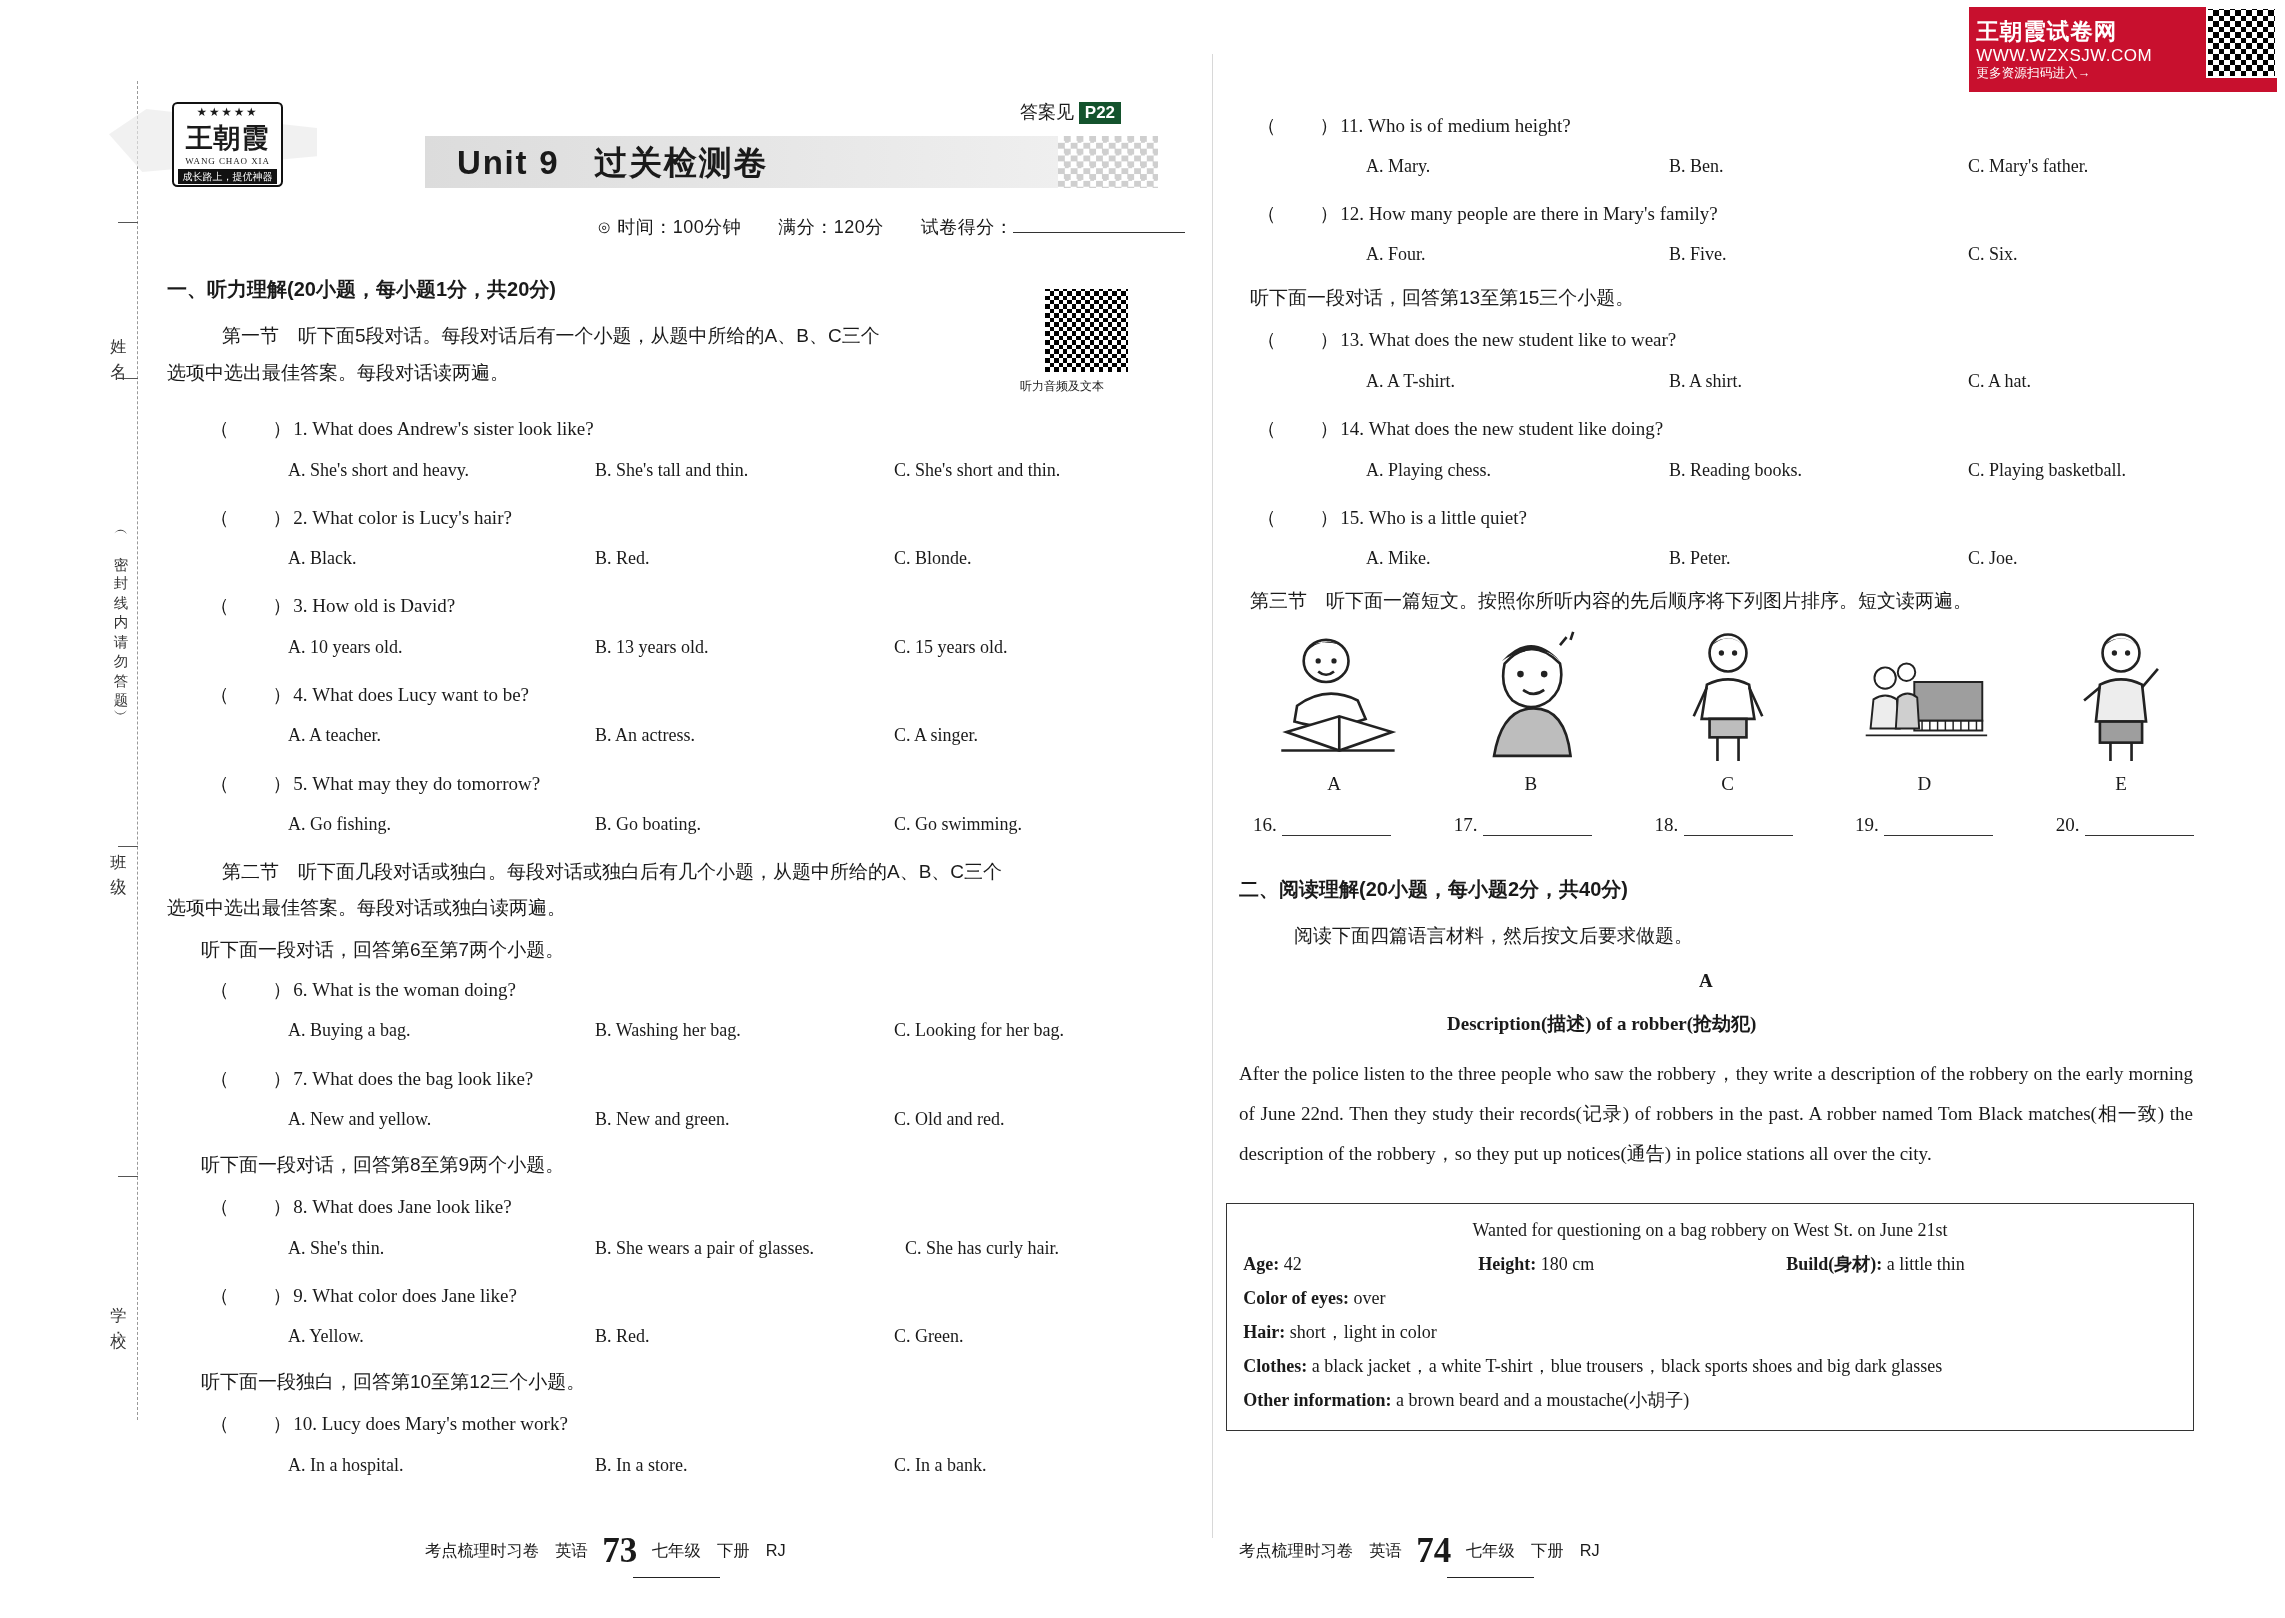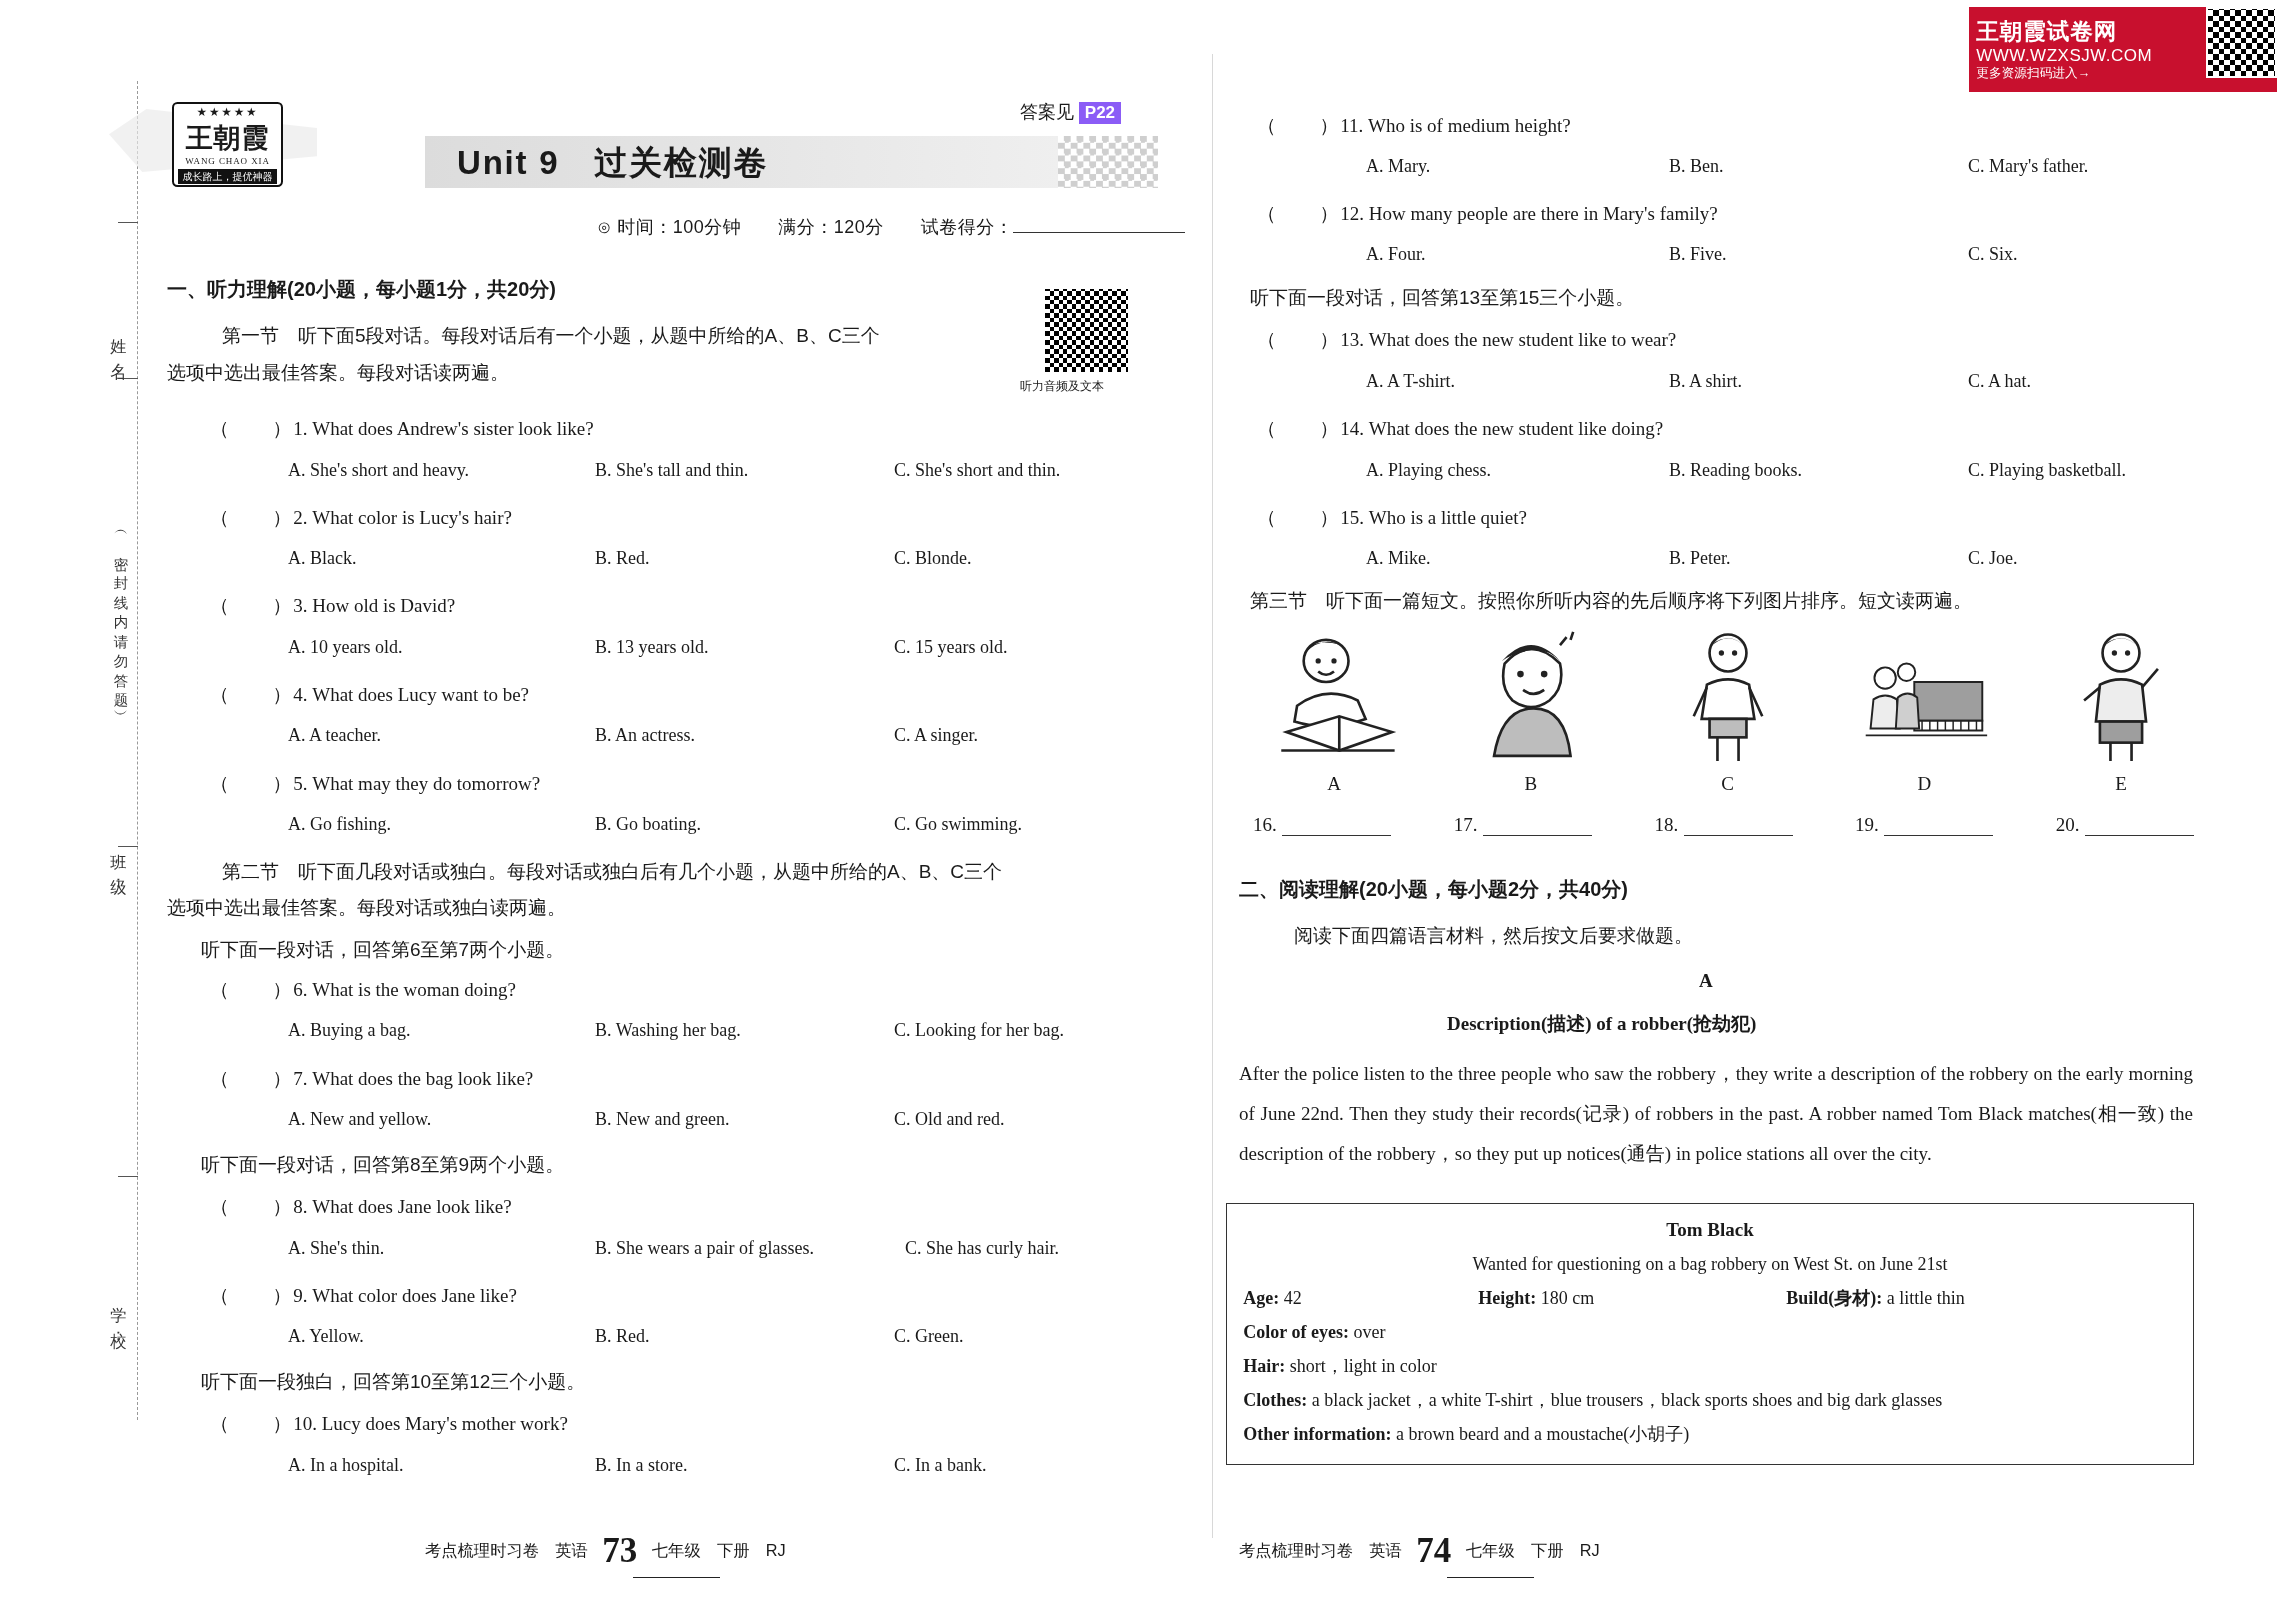--- a/index.html
+++ b/index.html
@@ -111,21 +111,21 @@
   }
   
   .answer-ref {
     position: absolute;
     left: 1020px; top: 100px;
     font-size: 18px;
     font-family: "Liberation Sans", sans-serif;
   }
   .answer-ref .pg {
     display: inline-block;
-    background: #8b5cf6; color: #fff;
+    background: #14532d; color: #fff;
     font-weight: bold;
     padding: 0.9px 6.3px; margin-left: 4.5px;
     font-size: 17px;
   }
   .title-bar {
     position: absolute;
     left: 425px; top: 136px;
     width: 733px; height: 52px;
     background: linear-gradient(90deg, #dcdcdc 0%, #e8e8e8 55%, #f2f2f2 100%);
   }
@@ -561,21 +561,20 @@
   </div>
 
   <div class="sec-head" style="left:1239px; top:876px;">二、阅读理解(20小题，每小题2分，共40分)</div>
   <div class="cn" style="left:1294px; top:918px;">阅读下面四篇语言材料，然后按文后要求做题。</div>
   <div class="q" style="left:1699px; top:970px; font-weight:bold;">A</div>
   <div class="q" style="left:1447px; top:1011px; font-weight:bold;">Description(描述) of a robber(抢劫犯)</div>
 
   <div class="passage">After the police listen to the three people who saw the robbery，they write a description of the robbery on the early morning of June 22nd. Then they study their records(记录) of robbers in the past. A robber named Tom Black matches(相一致) the description of the robbery，so they put up notices(通告) in police stations all over the city.</div>
 
   <div class="card">
-    <div class="c-title">Tom Black</div>
     <div class="c-sub">Wanted for questioning on a bag robbery on West St. on June 21st</div>
     <div class="row3">
       <div><b>Age:</b> <span>42</span></div>
       <div><b>Height:</b> <span>180 cm</span></div>
       <div><b>Build(身材):</b> <span>a little thin</span></div>
     </div>
     <div><b>Color of eyes:</b> <span>over</span></div>
     <div><b>Hair:</b> <span>short，light in color</span></div>
     <div><b>Clothes:</b> <span>a black jacket，a white T-shirt，blue trousers，black sports shoes and big dark glasses</span></div>
     <div><b>Other information:</b> <span>a brown beard and a moustache(小胡子)</span></div>

